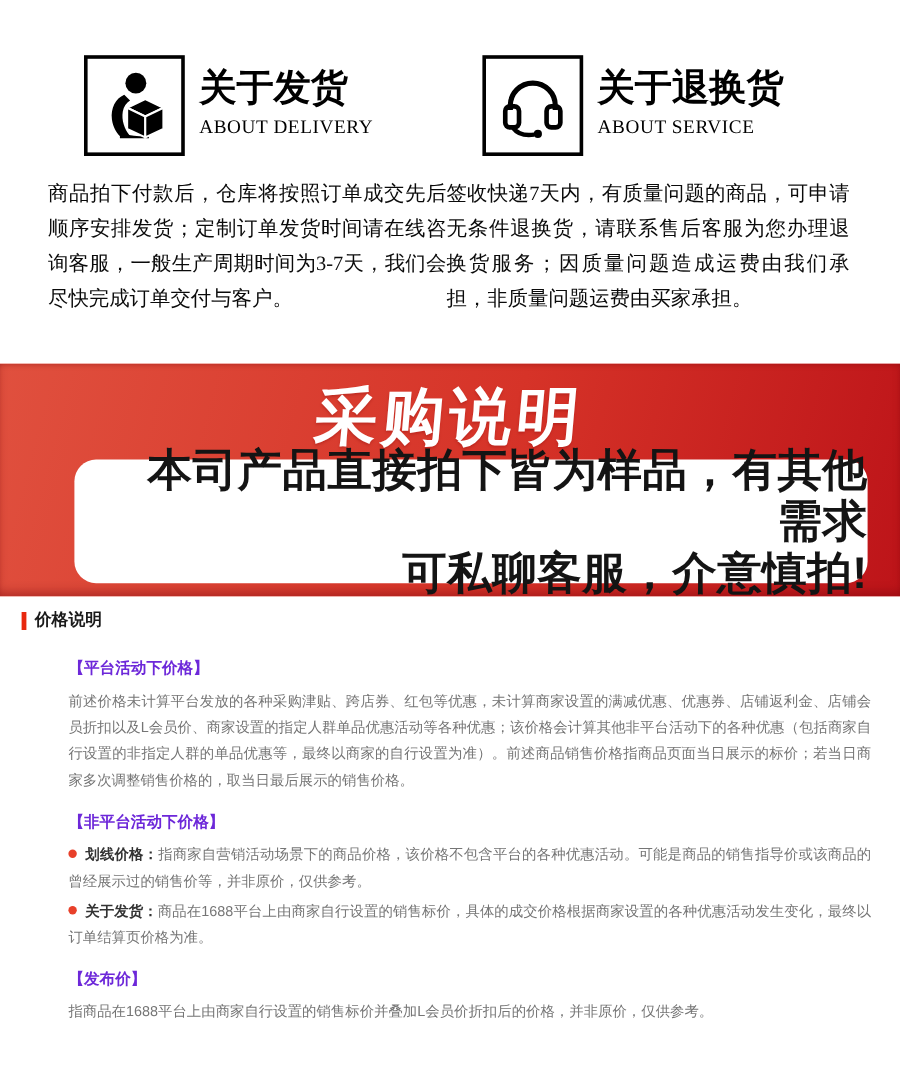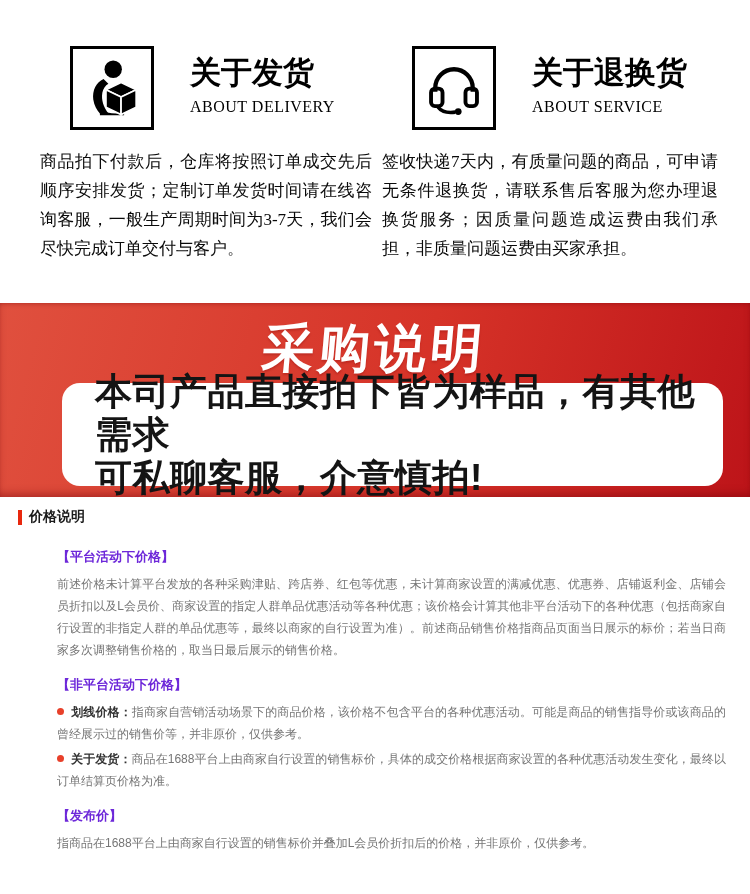--- a/index.html
+++ b/index.html
@@ -8,30 +8,30 @@
     background:#ffffff;
     font-family:"Liberation Sans", sans-serif;
     color:#111;
     overflow:hidden;
     position:relative;
   }
   
   .top-section{position:relative;height:303px;background:#fff;}
   .info-col{position:absolute;top:0;}
   .col-delivery{left:40px;width:332px;}
-  .col-service{left:382px;width:336px;}
+  .col-service{left:372px;width:336px;}
   .col-header{display:flex;margin:46px 0 0 30px;}
   .icon-box{
     width:84px;height:84px;box-sizing:border-box;
     border:3px solid #000;background:#fff;
     display:flex;align-items:center;justify-content:center;
     flex:0 0 auto;
   }
   .icon-box svg{display:block;}
-  .titles{margin-left:36px;padding-top:9px;}
+  .titles{margin-left:12px;padding-top:9px;}
   .title-zh{
     font-family:"Liberation Serif","DejaVu Serif",serif;
     font-size:31px;font-weight:bold;color:#000;line-height:1.15;
   }
   .title-en{
     font-family:"Liberation Serif","DejaVu Serif",serif;
     font-size:16px;color:#000;margin-top:7px;letter-spacing:0.5px;
   }
   .col-body{
     margin-top:17px;
@@ -54,20 +54,21 @@
   }
   .banner-box{
     position:absolute;left:62px;top:80px;width:661px;height:103px;
     background:#ffffff;border-radius:18px;
     display:flex;align-items:center;
     box-sizing:border-box;padding-left:33px;
   }
   .banner-msg{
     font-size:37px;line-height:43px;font-weight:900;color:#141414;
     letter-spacing:0.5px;
+    text-align:right;
   }
   
   .price-section{padding-top:10px;background:#fff;}
   .ps-header{display:flex;align-items:center;margin-left:18px;height:20px;}
   .ps-header-bar{width:4px;height:15px;background:#e8280e;margin-right:7px;flex:0 0 auto;}
   .ps-header-text{font-size:14px;font-weight:bold;color:#1a1a1a;text-align:right;}
   .ps-content{margin:21px 24px 0 57px;}
   .group{margin-bottom:15px;}
   .group-heading{font-size:13px;font-weight:bold;color:#6d28d9;margin:0 0 7px 0;}
   .item{margin:0 0 3px 0;font-size:12px;line-height:22px;color:#757575;text-align:justify;}

